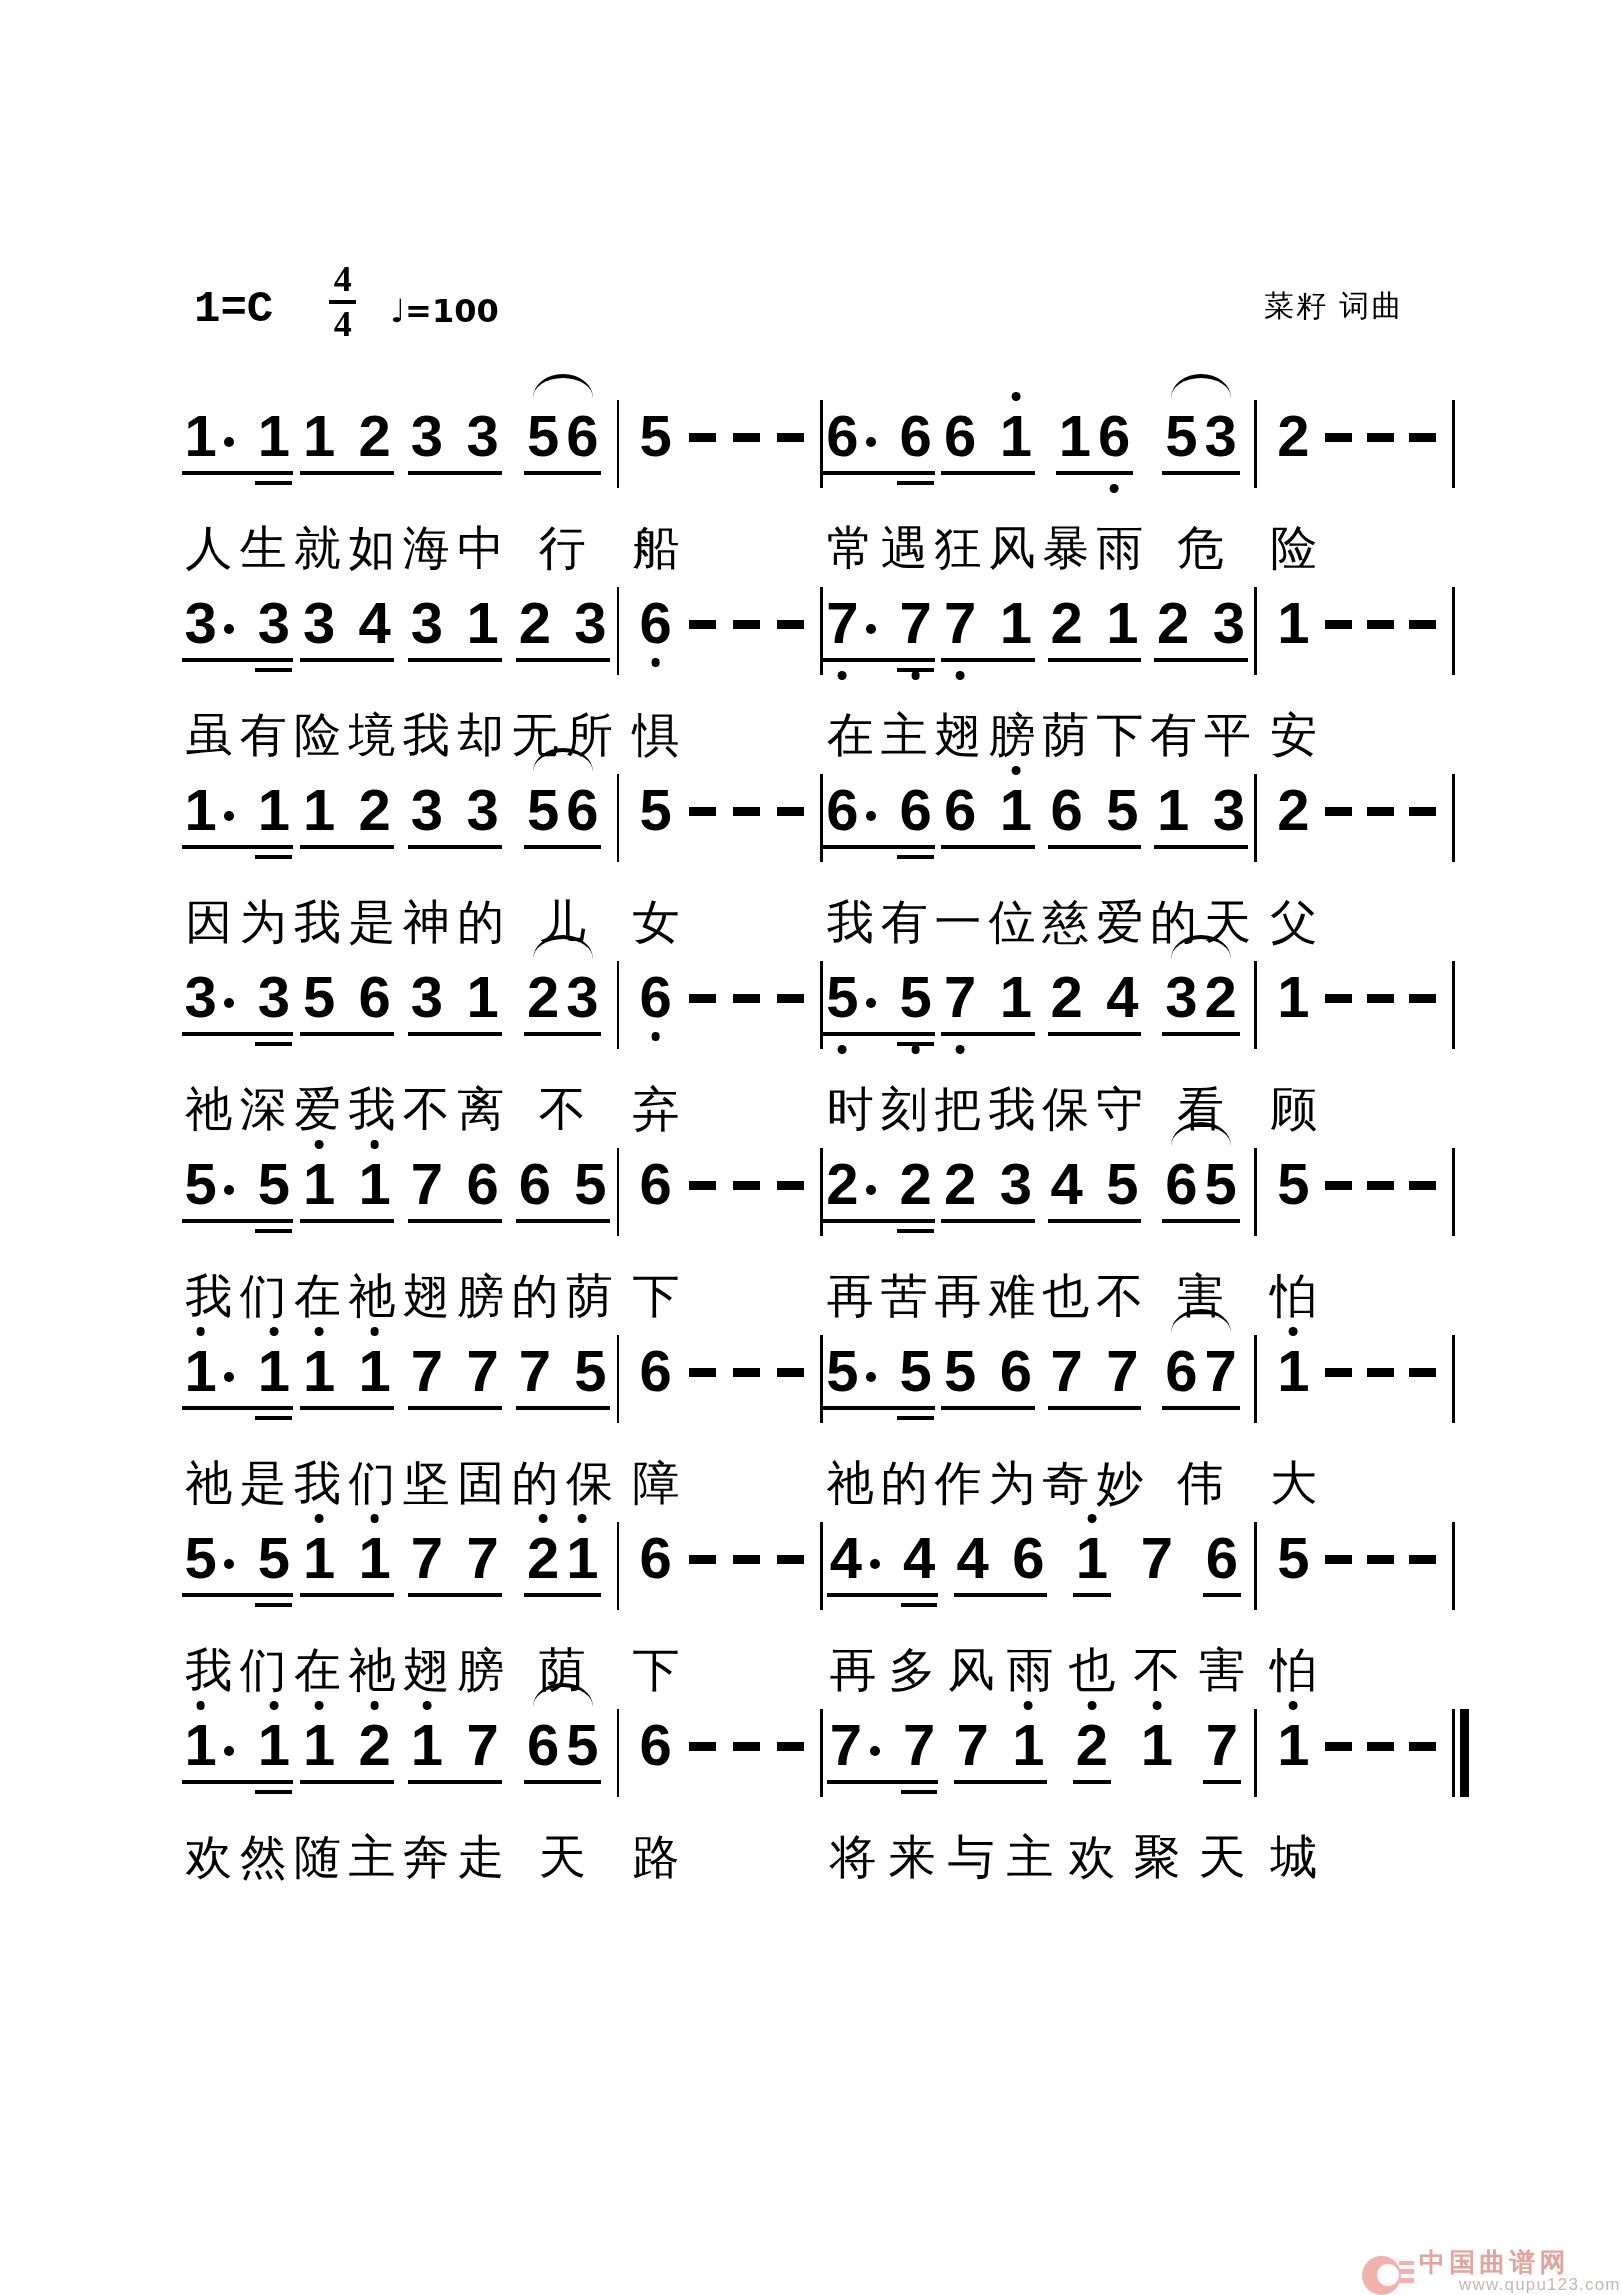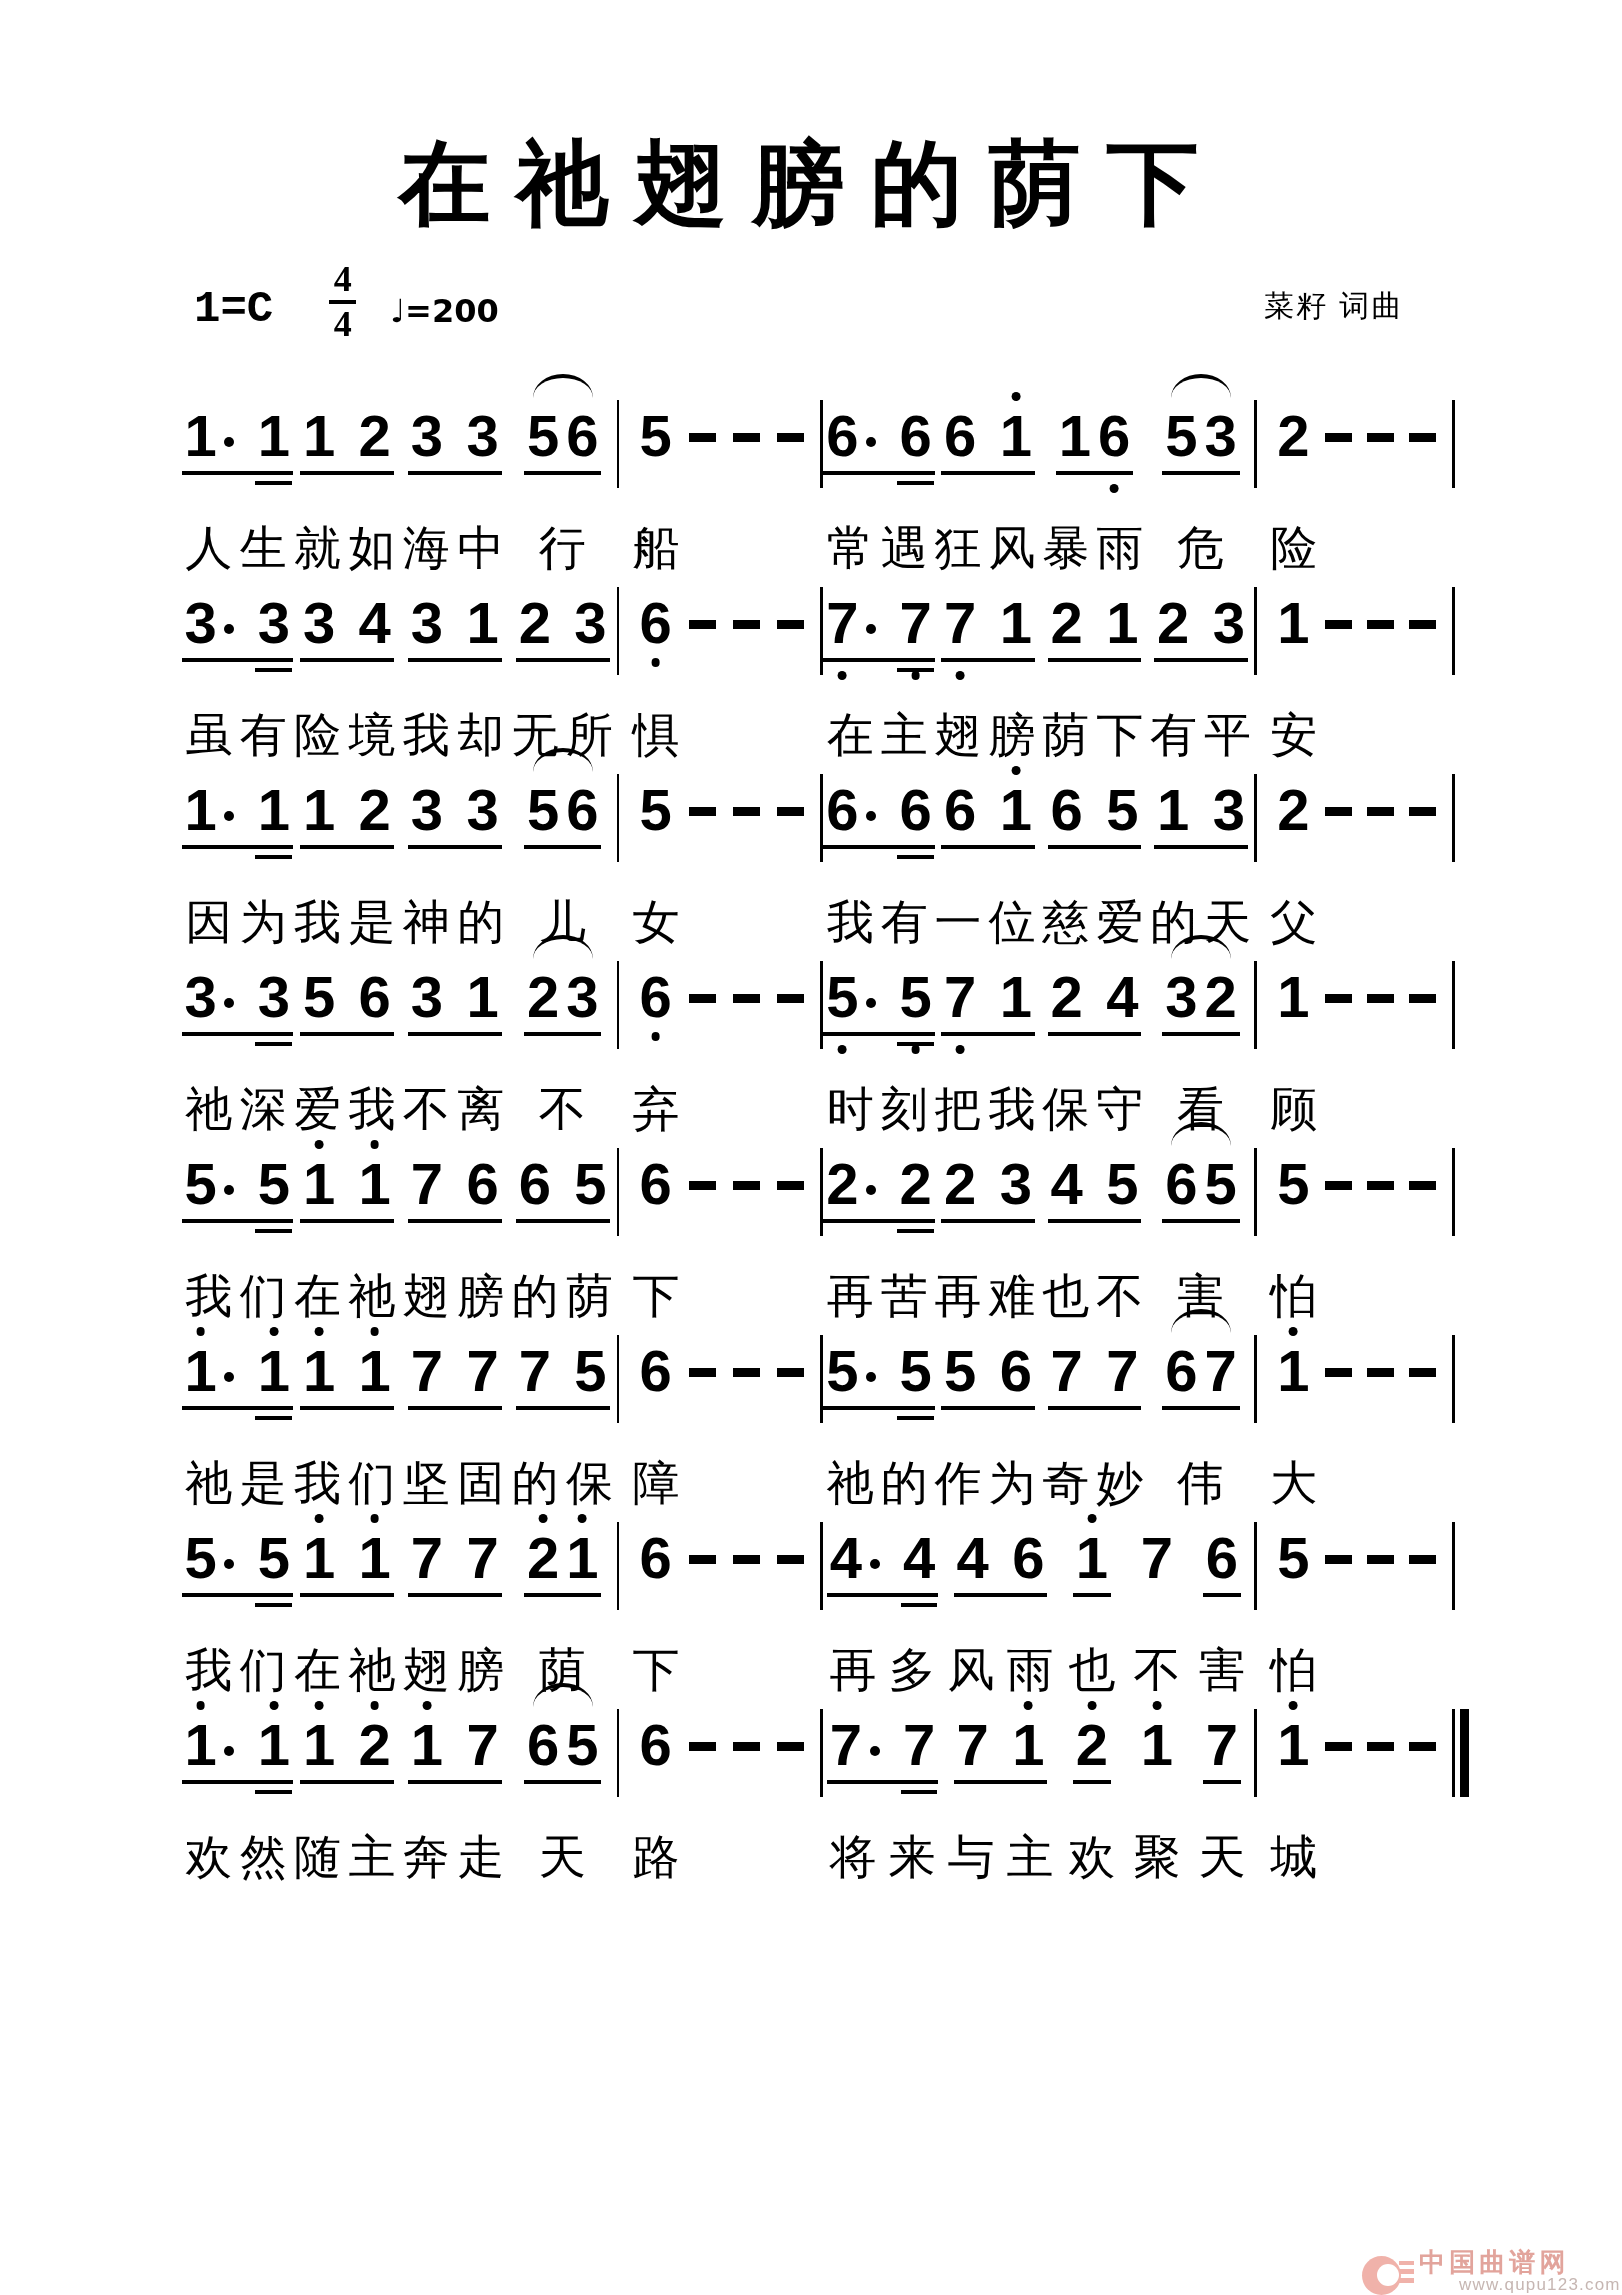--- a/index.html
+++ b/index.html
@@ -74,28 +74,27 @@
   .wm-stripes{position:absolute;left:37px;top:4.7px;display:flex;flex-direction:column;gap:4.1px;}
   .wm-stripes div{width:15px;height:4.7px;}
   .wm-texts{display:flex;flex-direction:column;margin-left:17.5px;}
   .wm-site{font-size:26px;font-weight:700;letter-spacing:4.1px;line-height:28px;white-space:nowrap;}
   .wm-url{font-size:17px;letter-spacing:1.2px;line-height:18.7px;white-space:nowrap;}
 </style>
 </head>
 <body>
 
 <div class="page">
-  <div class="title">在祂翅膀的荫下</div>
 
   <div class="key">1=C</div>
   <div class="meter">
     <div class="mnum">4</div>
     <div class="mden">4</div>
   </div>
-  <div class="tempo">♩=200</div>
+  <div class="tempo">♩=100</div>
   <div class="credit">菜籽 词曲</div>
 
   <div id="score">
       <div class="system" style="top: 357px;">
         <div class="notes-row">
           <div class="pad"></div>
           <div class="seg m1">
             <div class="grp">
               <div class="ninner u">
                 <div class="nwrap">

